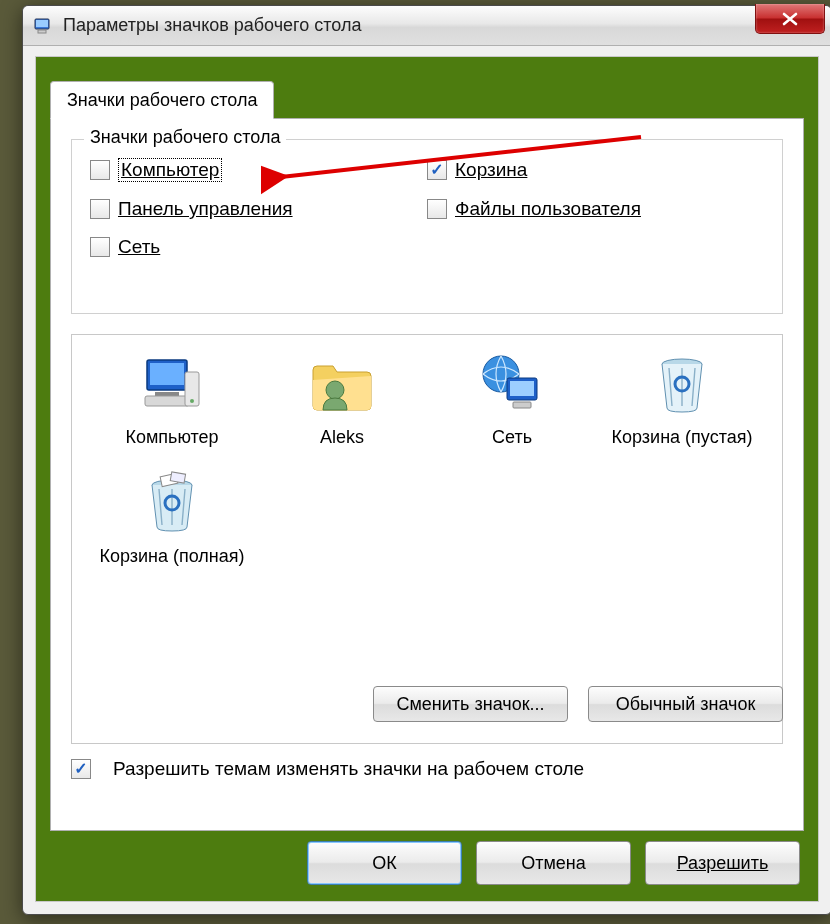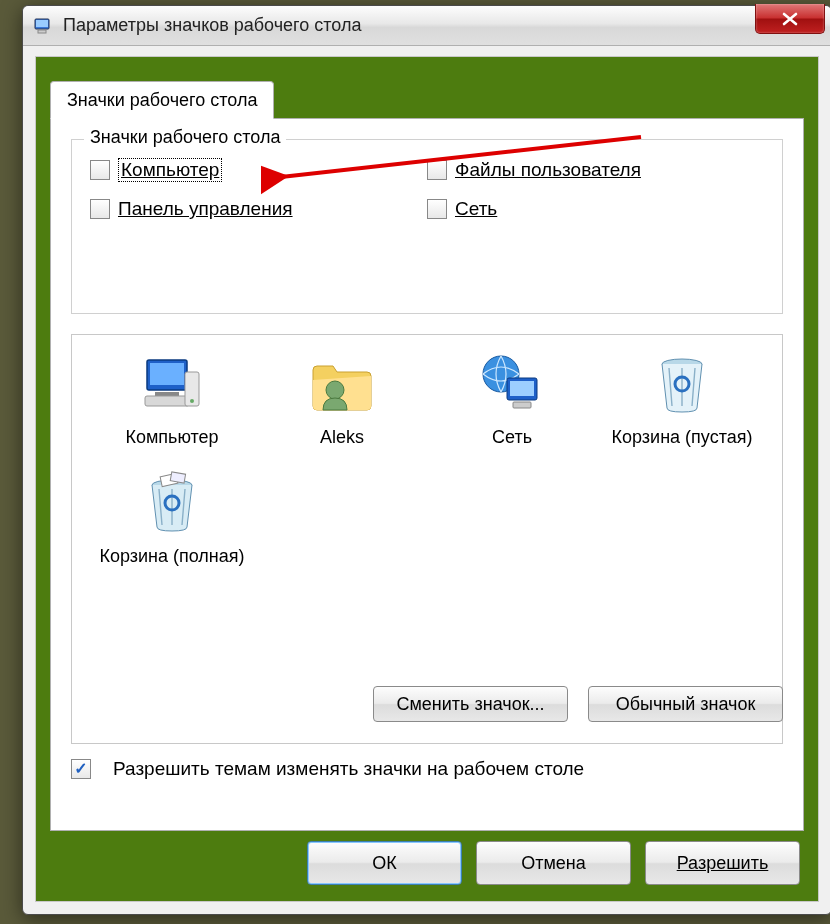--- a/index.html
+++ b/index.html
@@ -209,26 +209,30 @@
     <div class="tab-panel">
 
       <div class="groupbox">
         <div class="group-legend">Значки рабочего стола</div>
         <div class="checkgrid">
           <label class="check">
             <span class="chkbox"></span>
             <span class="chklabel focus-frame"><span class="ul">Компьютер</span></span>
           </label>
           <label class="check">
+            <span class="chkbox checked"></span>
+            <span class="chklabel"><span class="ul">Корзина</span></span>
+          </label>
+          <label class="check">
+            <span class="chkbox"></span>
+            <span class="chklabel"><span class="ul">Панель управления</span></span>
+          </label>
+          <label class="check">
             <span class="chkbox"></span>
             <span class="chklabel"><span class="ul">Файлы пользователя</span></span>
-          </label>
-          <label class="check">
-            <span class="chkbox"></span>
-            <span class="chklabel"><span class="ul">Панель управления</span></span>
           </label>
           <label class="check">
             <span class="chkbox"></span>
             <span class="chklabel"><span class="ul">Сеть</span></span>
           </label>
         </div>
       </div>
 
       <svg class="arrow" style="left:210px; top:10px;" width="400" height="80">
         <defs>

